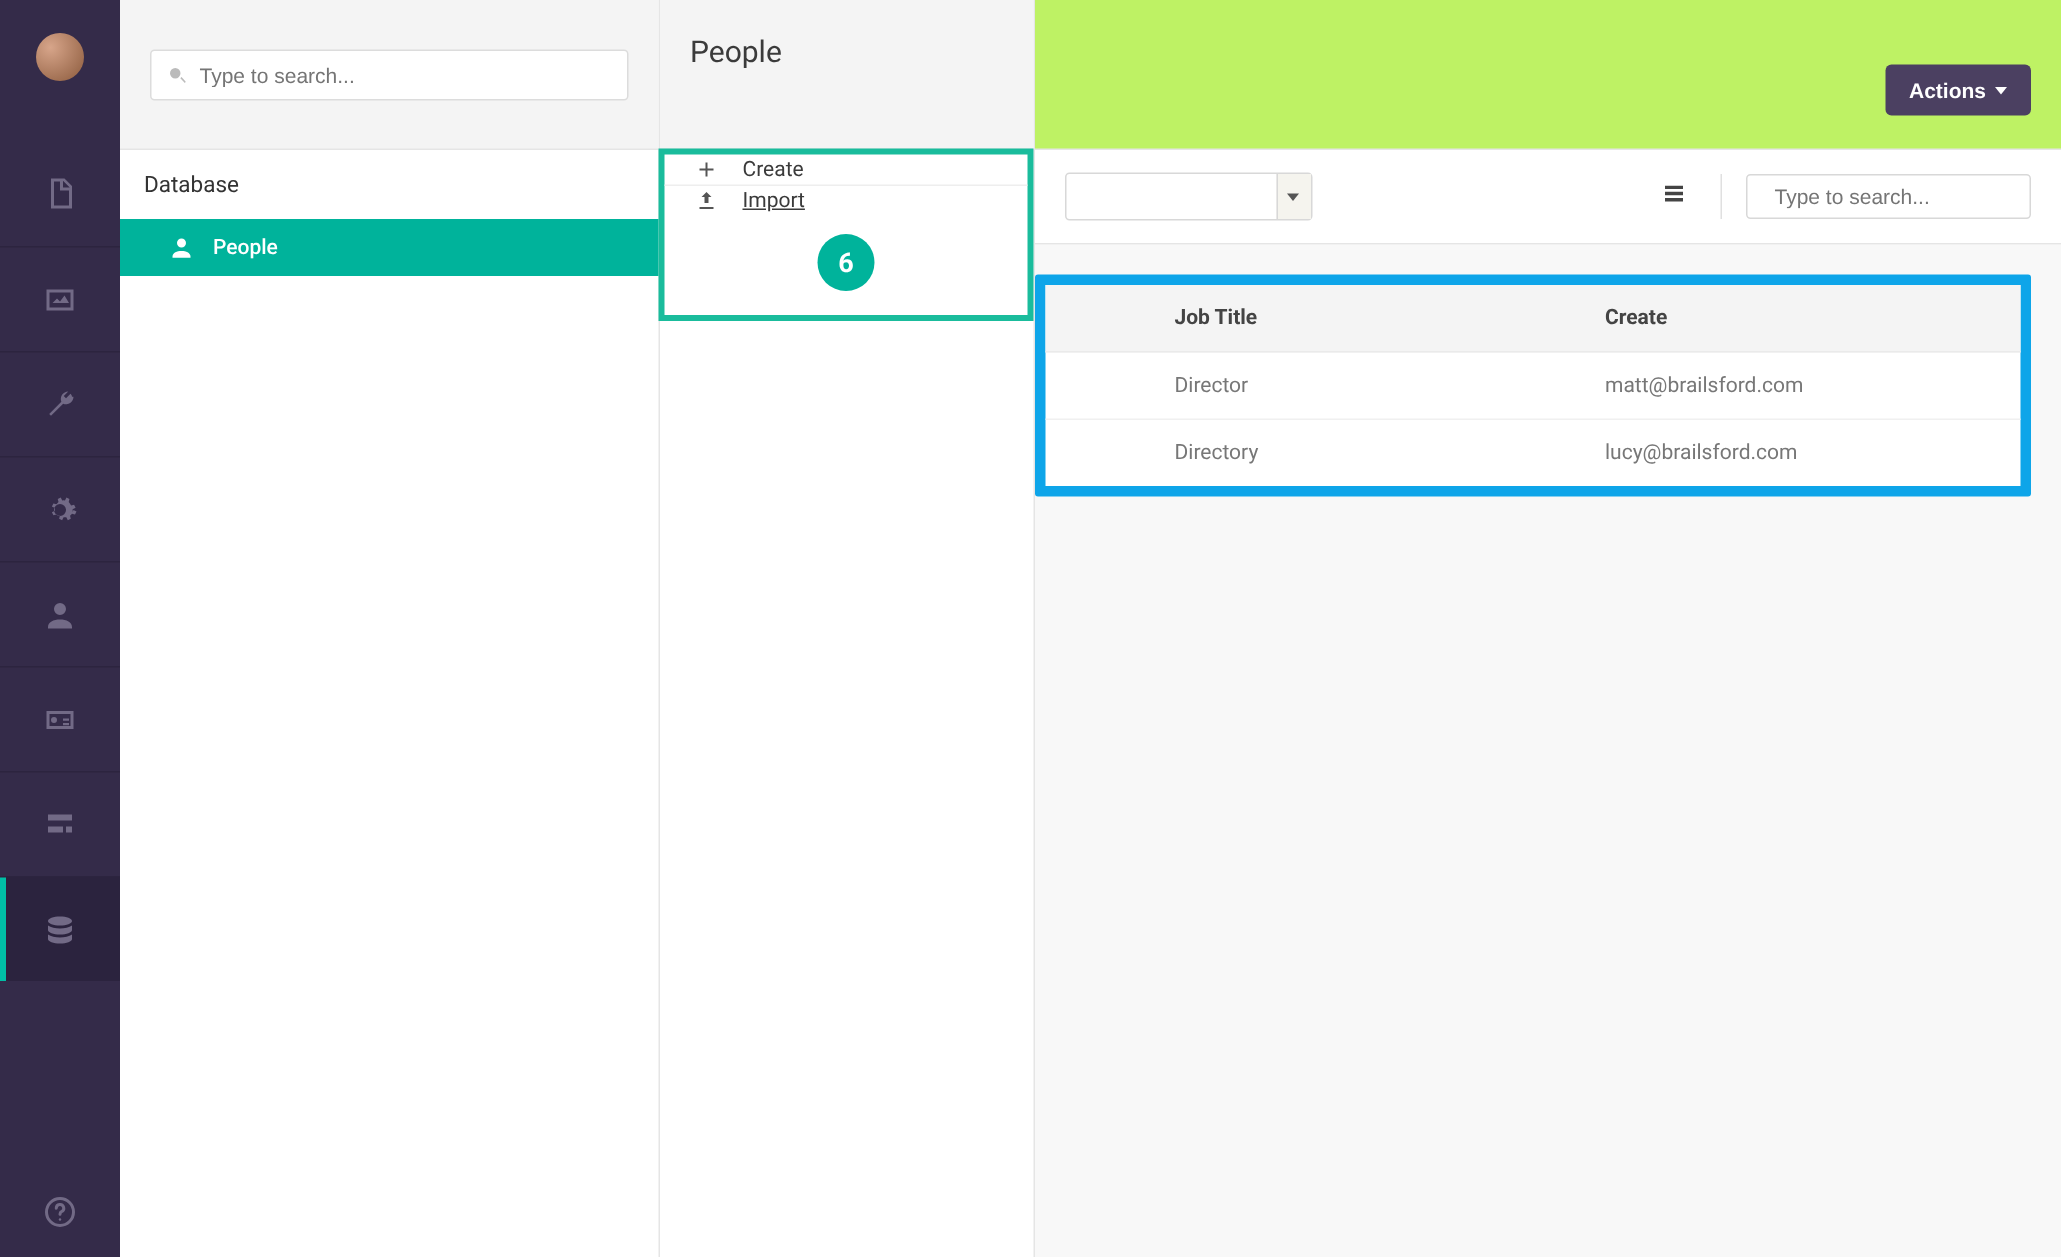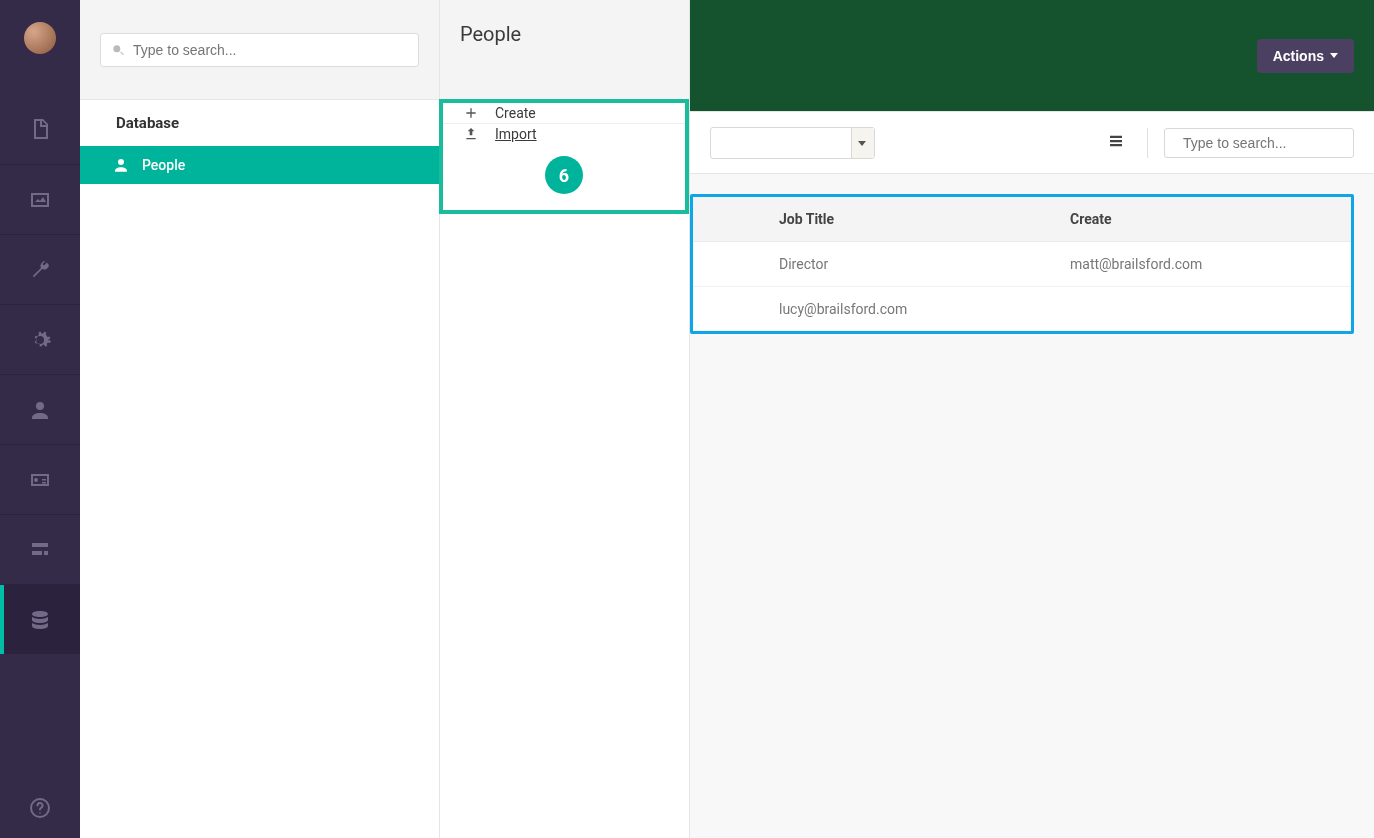--- a/index.html
+++ b/index.html
@@ -85,22 +85,22 @@
     border: 1px solid #dcdcdc;
     border-radius: 3px;
     padding: 8px 10px;
     color: #999;
   }
   .search-box svg { width: 14px; height: 14px; fill: #bbb; margin-right: 8px; }
   .search-box input {
     border: none; outline: none; flex: 1; font-size: 14px; color: #555; background: transparent;
   }
   .tree-title {
-    padding: 14px 36px;
-    font-weight: 700;
+    padding: 14px 16px;
+    font-weight: 400;
     font-size: 15px;
     color: #333;
   }
   .tree-item {
     display: flex;
     align-items: center;
     padding: 10px 20px 10px 32px;
     background: #00b39b;
     color: #fff;
     font-weight: 500;
@@ -154,24 +154,24 @@
   }
 
   
   .col-main {
     flex: 1;
     background: #f8f8f8;
     display: flex;
     flex-direction: column;
   }
   .main-header {
-    height: 112px;
-    background: #14532d;
-    display: flex;
-    align-items: center;
+    height: 100px;
+    background: #bef264;
+    display: flex;
+    align-items: flex-end;
     justify-content: flex-end;
     padding: 22px 20px;
     border-bottom: 1px solid #e5e5e5;
   }
   .actions-btn {
     background: #4b4061;
     color: #fff;
     border: none;
     border-radius: 4px;
     padding: 9px 16px;
@@ -228,21 +228,21 @@
   .search-right {
     display: flex; align-items: center;
     border: 1px solid #d8d8d8; border-radius: 3px;
     padding: 6px 10px; width: 190px; color: #999;
   }
   .search-right svg { width: 14px; height: 14px; fill: #bbb; margin-right: 8px; }
   .search-right input { border: none; outline: none; font-size: 14px; flex: 1; background: transparent; }
 
   .table {
     margin: 20px 20px 0 0;
-    border: 3px solid #0ea5e9;
+    border: 7px solid #0ea5e9;
     border-radius: 2px;
     background: #fff;
   }
   .thead, .trow {
     display: grid;
     grid-template-columns: 76px 1fr 1fr;
     align-items: center;
   }
   .thead {
     background: #f4f4f4;
@@ -387,18 +387,19 @@
         <div>Job Title</div>
         <div>Create</div>
       </div>
       <div class="trow">
         <div></div>
         <div>Director</div>
         <div>matt@brailsford.com</div>
       </div>
       <div class="trow">
         <div></div>
+        <div>Directory</div>
         <div>lucy@brailsford.com</div>
       </div>
     </div>
   </div>
 
 </div>
 
 </body></html>

